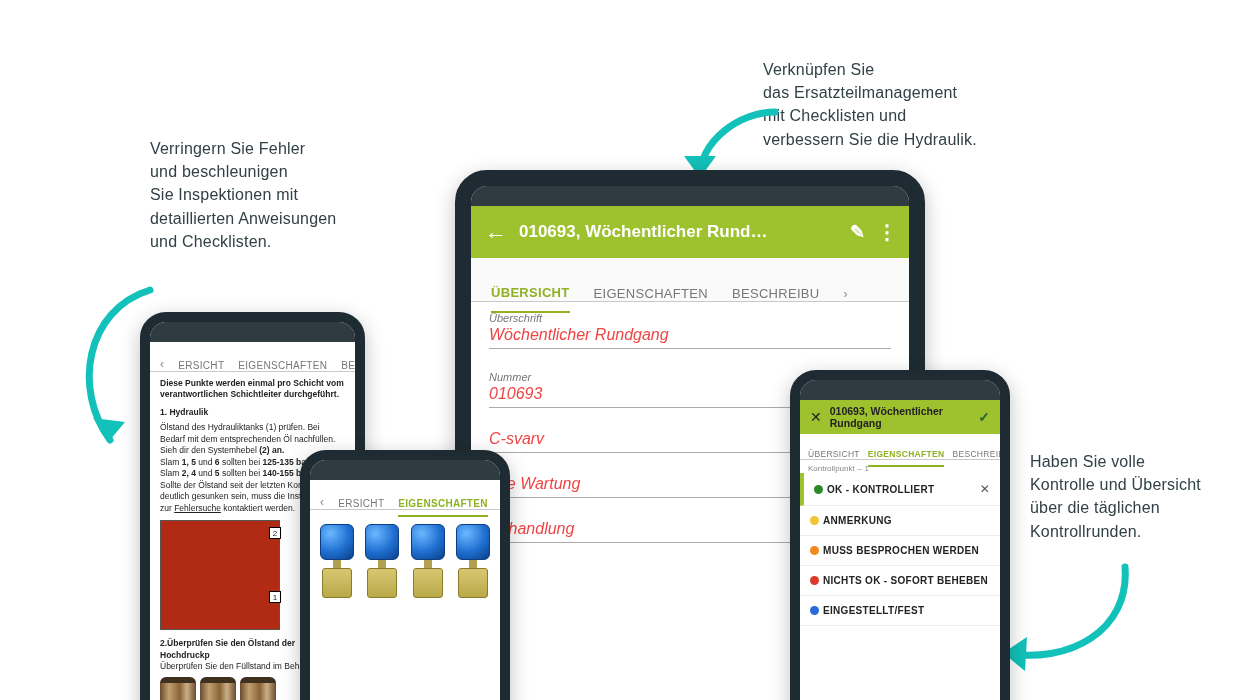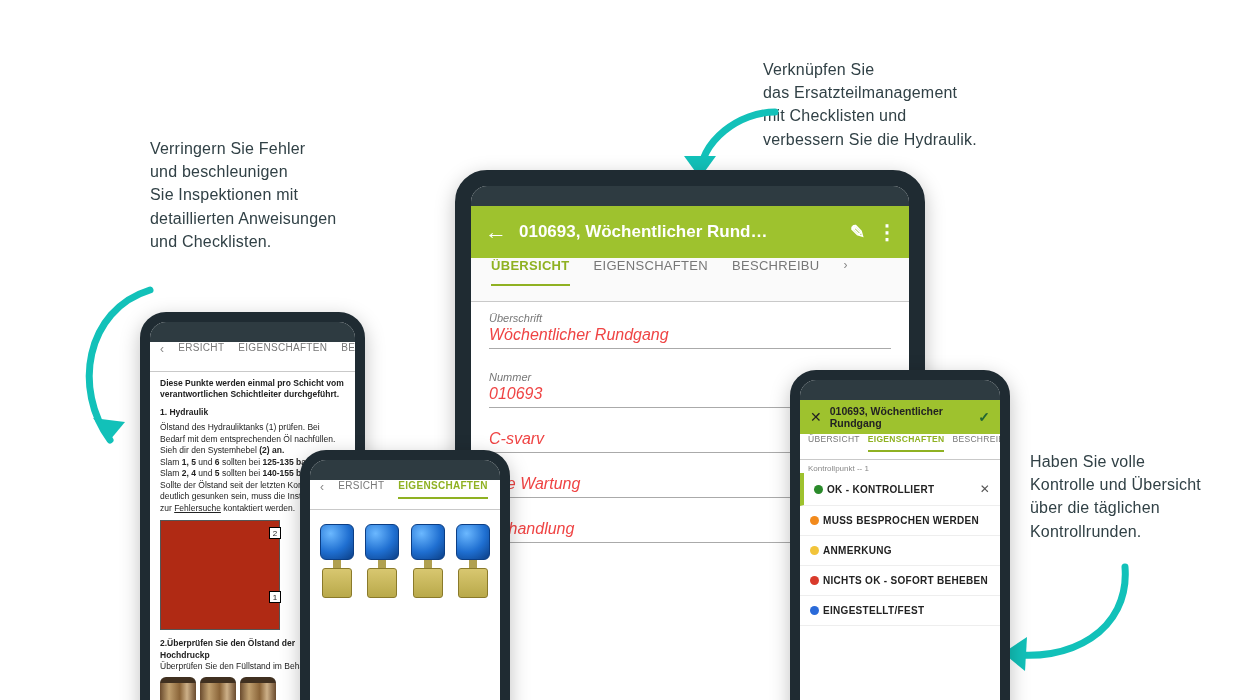--- a/index.html
+++ b/index.html
@@ -43,21 +43,21 @@
   .device {
     position:absolute;
     background:#fff;
     border:10px solid var(--phone-bezel);
     border-radius:26px;
     box-shadow:0 6px 20px rgba(0,0,0,.25);
     overflow:hidden;
   }
   .statusbar { height:20px; background:#2e3b41; }
   .tabs {
-    display:flex; align-items:flex-start; gap:14px;
+    display:flex; align-items:flex-end; gap:14px;
     padding:0 10px; height:34px;
     border-bottom:1px solid var(--gray-border);
     font-size:11px; letter-spacing:.3px; color:#777;
   }
   .tabs.small { font-size:10px; height:30px; }
   .tabs .tab { cursor:pointer; }
   .tabs .tab.active { color:var(--olive-dark); border-bottom:2px solid var(--olive-dark); padding-bottom:6px; margin-bottom:-8px; font-weight:600; }
   .tabs .chev { font-size:12px; color:#888; }
   .chev { user-select:none; }
 
@@ -293,26 +293,26 @@
 
   </div>
   <div class="kp">Kontrollpunkt -- 1</div>
 
   <div class="status first">
     <span class="dot green"></span>
     <span>OK - KONTROLLIERT</span>
     <span class="close">✕</span>
   </div>
   <div class="status">
+    <span class="dot yellow"></span>
+    <span>ANMERKUNG</span>
+  </div>
+  <div class="status">
     <span class="dot orange"></span>
     <span>MUSS BESPROCHEN WERDEN</span>
-  </div>
-  <div class="status">
-    <span class="dot yellow"></span>
-    <span>ANMERKUNG</span>
   </div>
   <div class="status">
     <span class="dot red"></span>
     <span>NICHTS OK - SOFORT BEHEBEN</span>
   </div>
   <div class="status">
     <span class="dot blue"></span>
     <span>EINGESTELLT/FEST</span>
   </div>
 </div>

